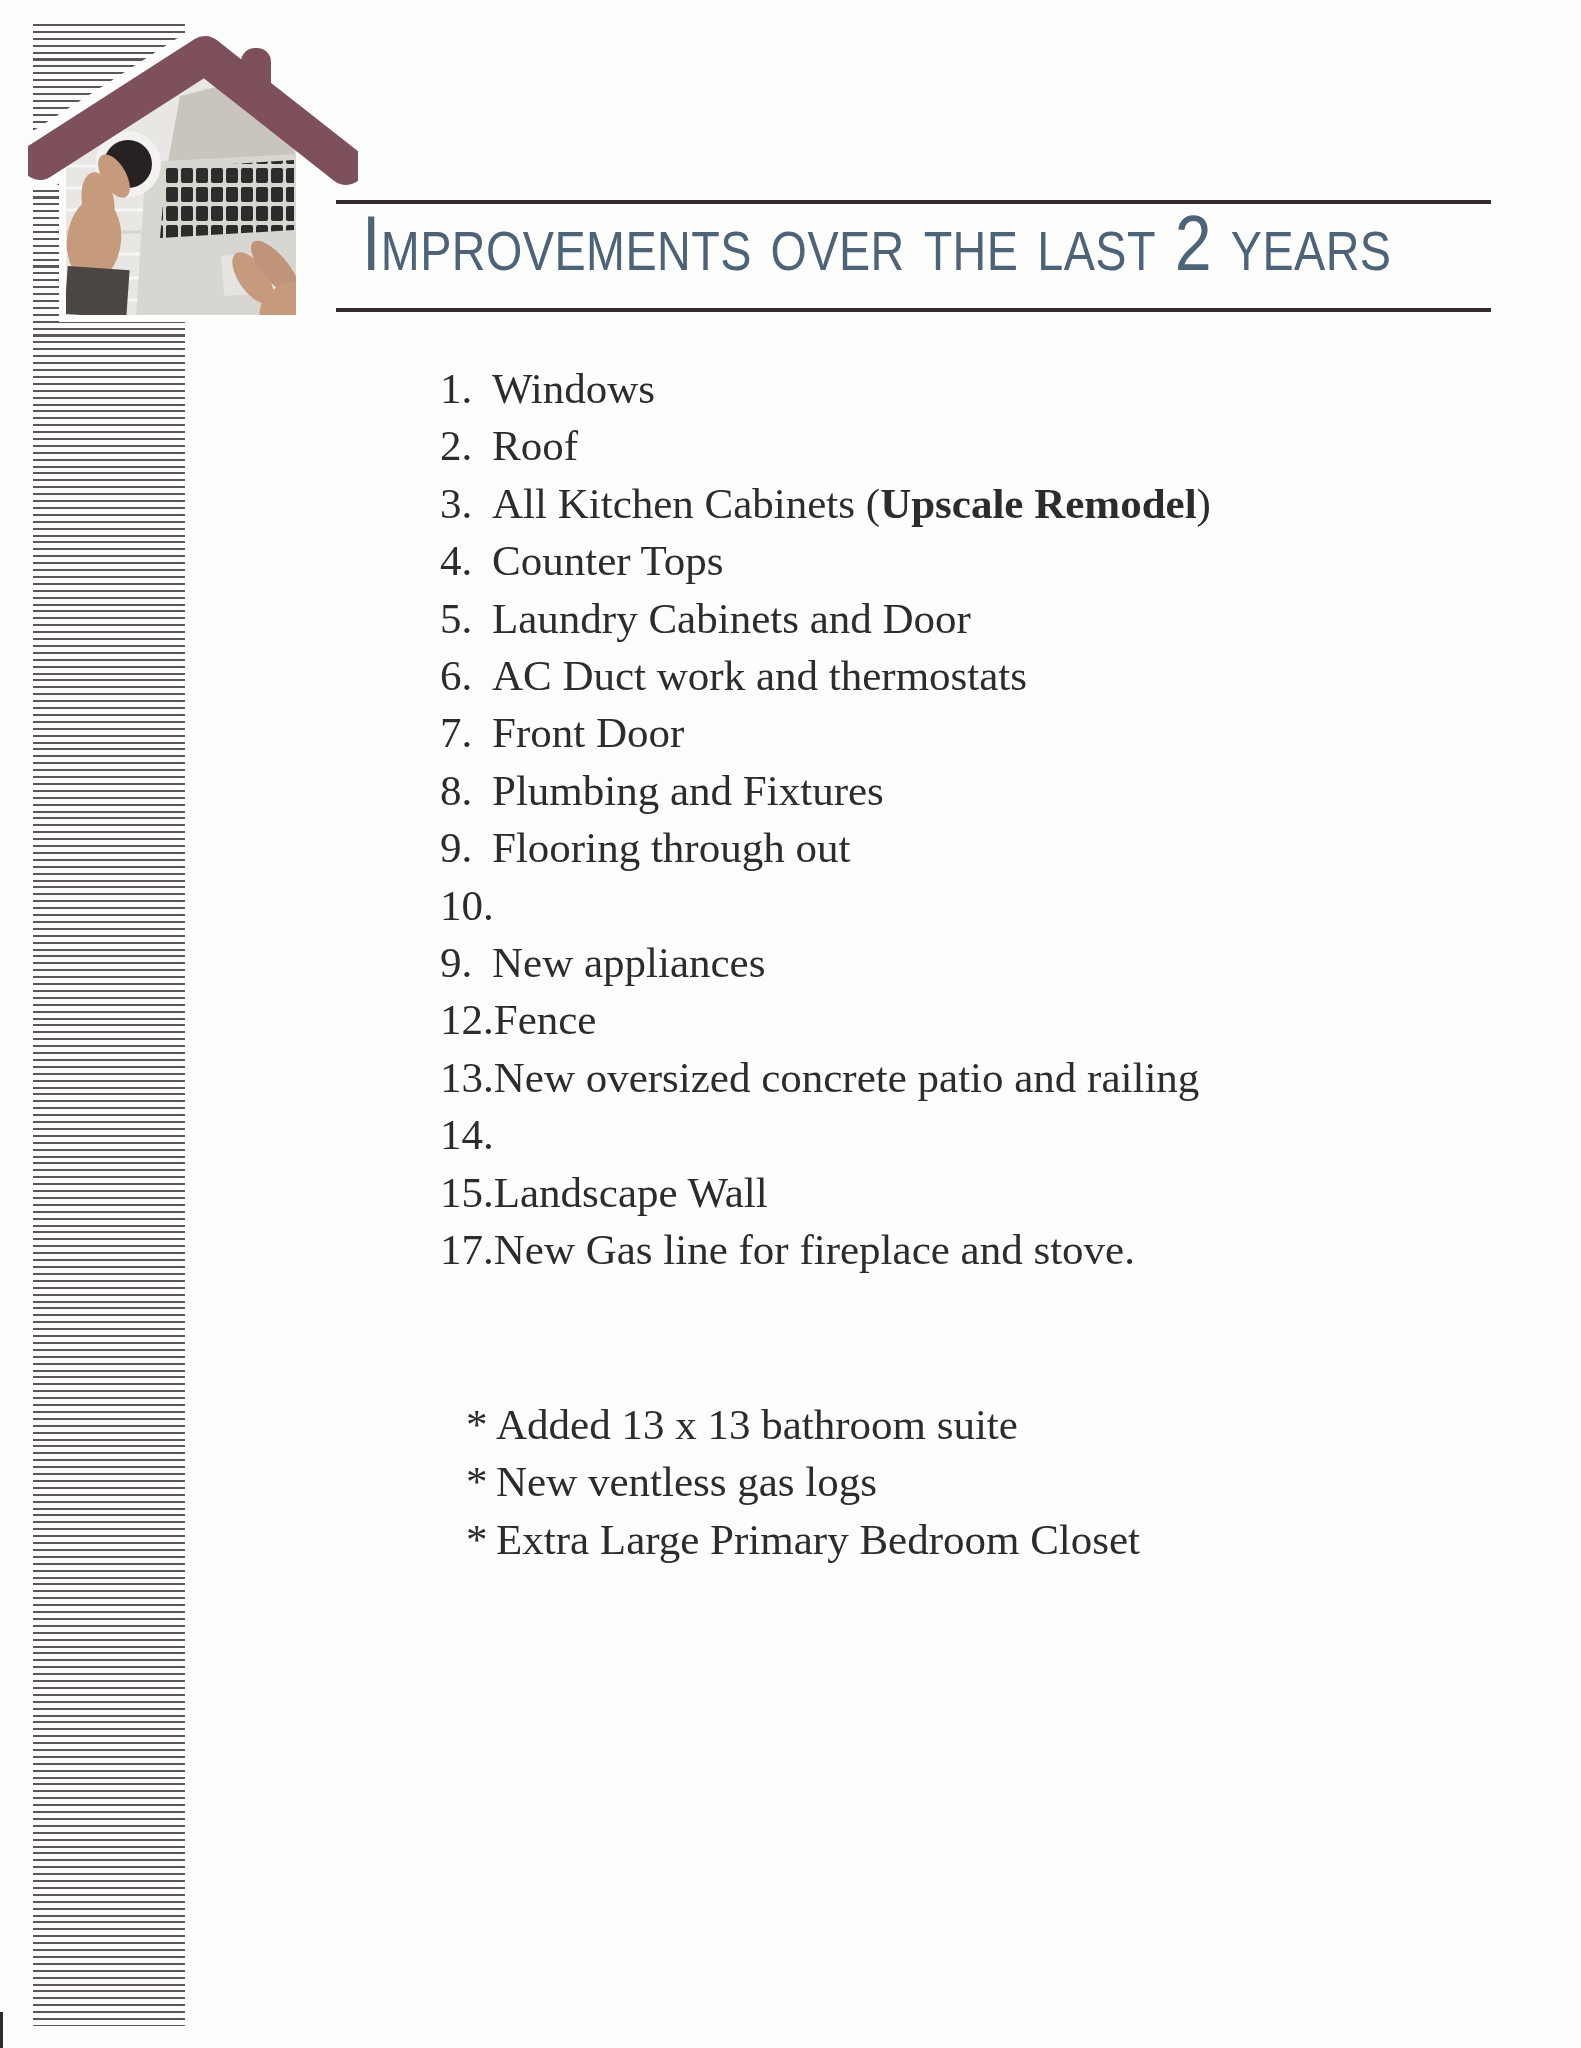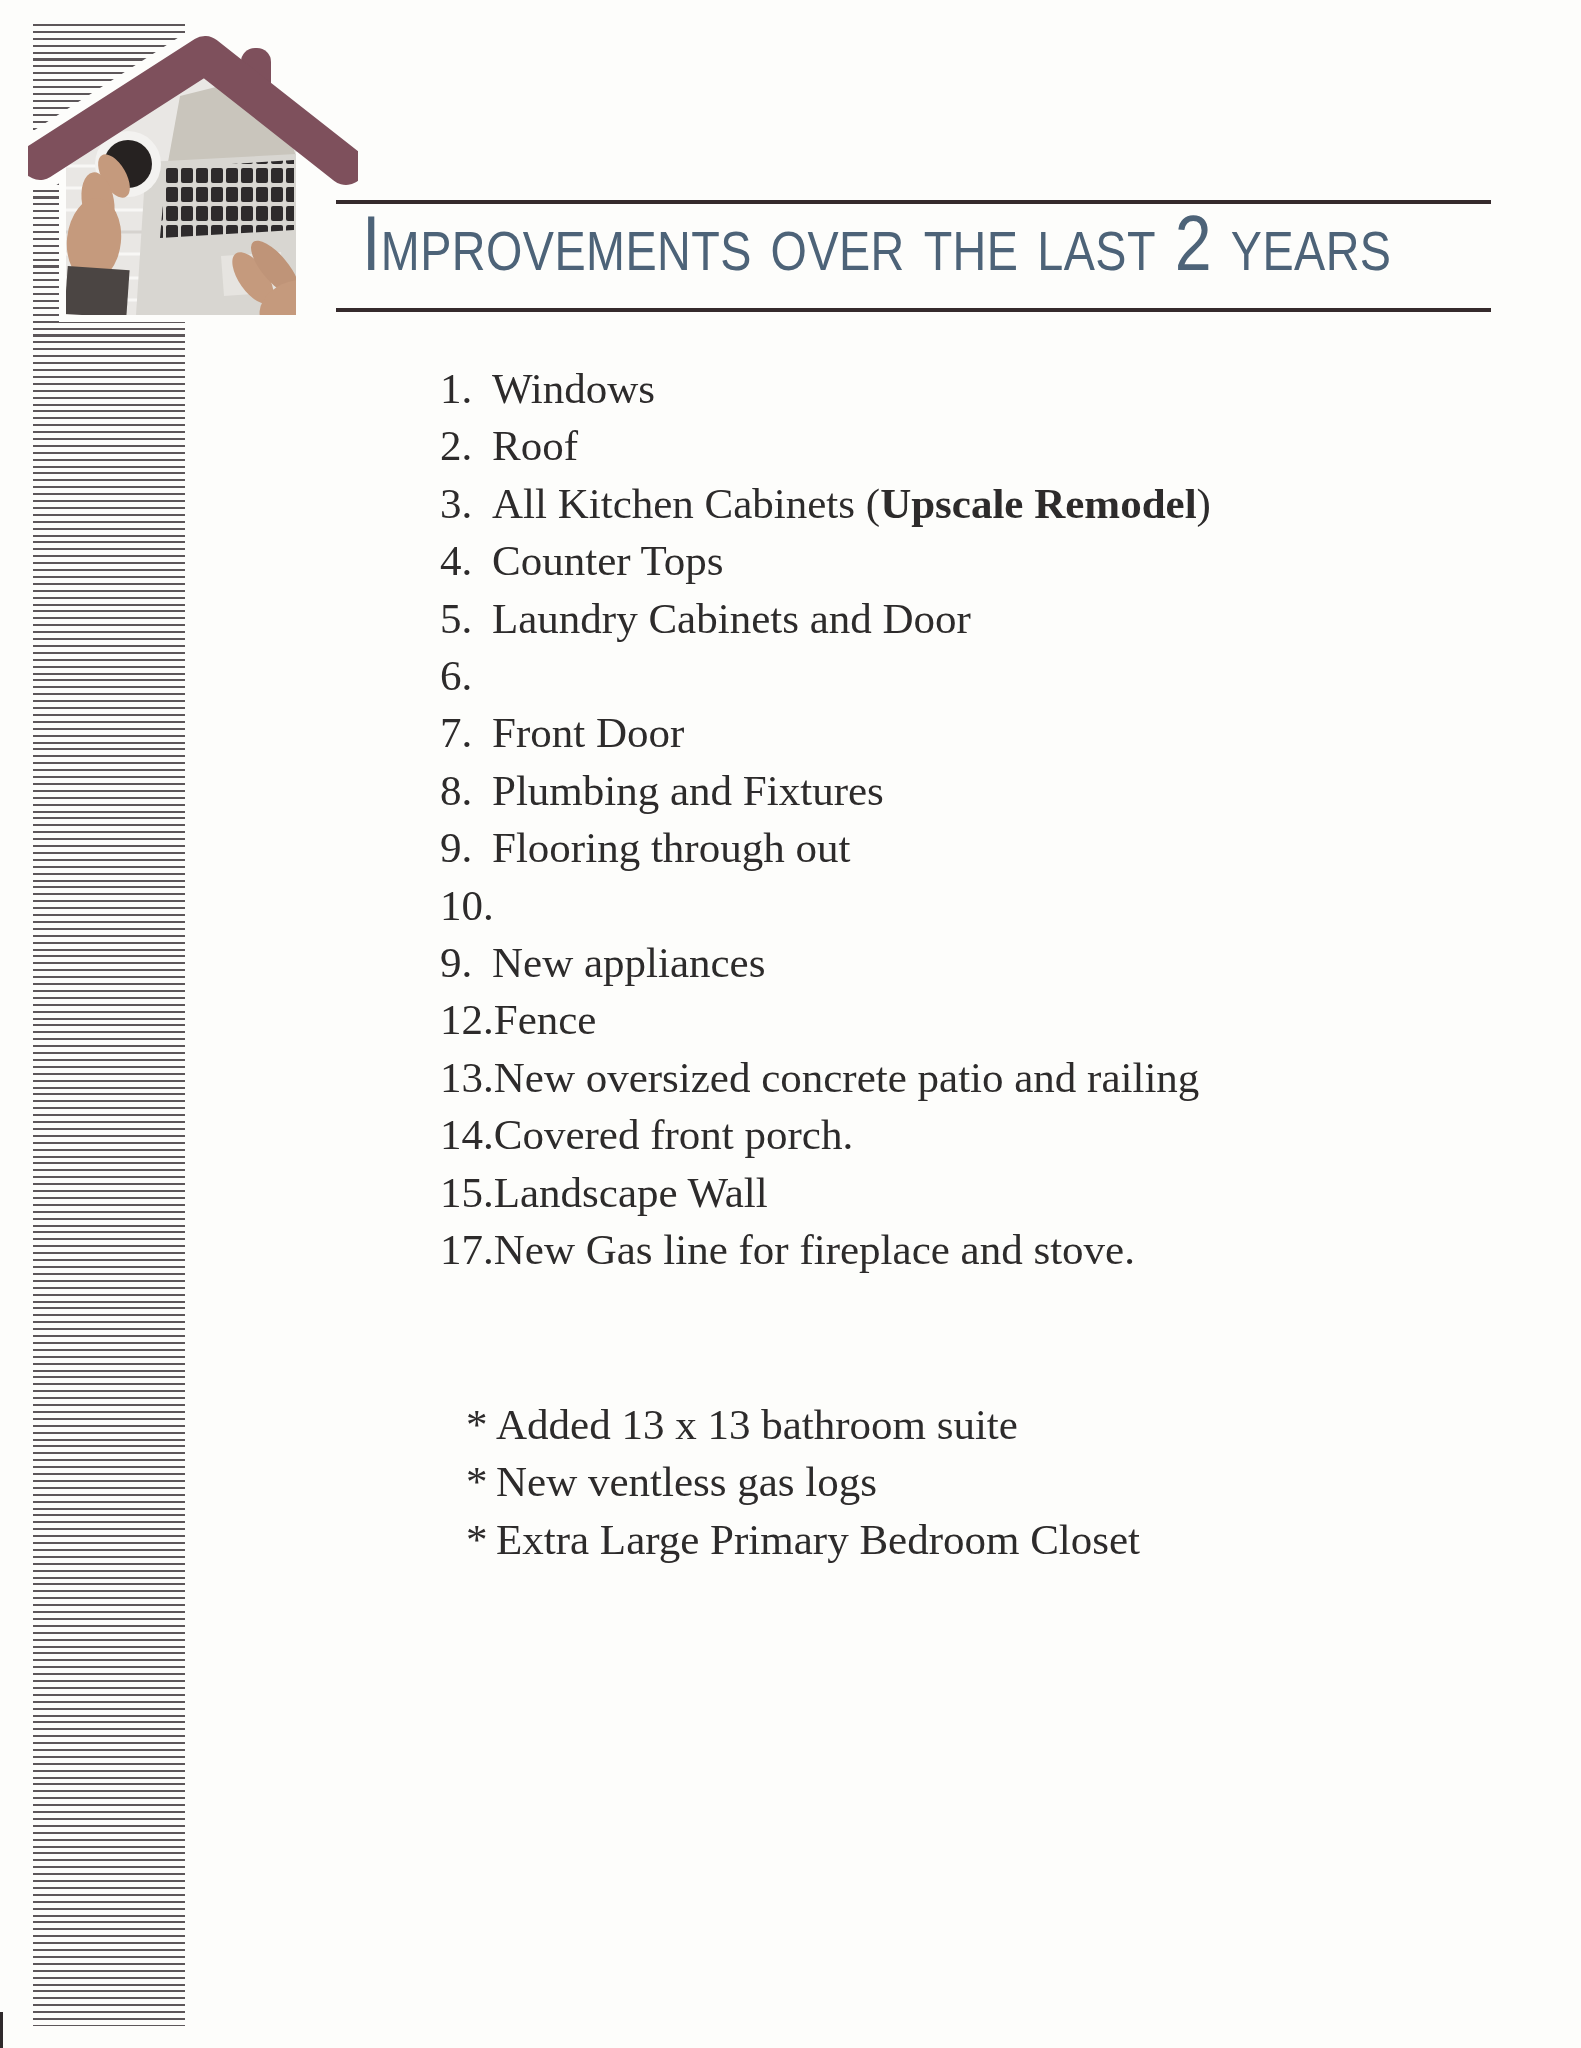--- a/index.html
+++ b/index.html
@@ -126,20 +126,21 @@
     <li>
       <span class="num">4.</span>
       <span class="txt"><span>Counter Tops</span></span>
     </li>
     <li>
       <span class="num">5.</span>
       <span class="txt"><span>Laundry Cabinets and Door</span></span>
     </li>
     <li>
       <span class="num">6.</span>
+      <span class="txt"><span>AC Duct work and thermostats</span></span>
     </li>
     <li>
       <span class="num">7.</span>
       <span class="txt"><span>Front Door</span></span>
     </li>
     <li>
       <span class="num">8.</span>
       <span class="txt"><span>Plumbing and Fixtures</span></span>
     </li>
     <li>
@@ -156,21 +157,20 @@
     <li>
       <span class="num">12.</span>
       <span class="txt"><span>Fence</span></span>
     </li>
     <li>
       <span class="num">13.</span>
       <span class="txt"><span>New oversized concrete patio and railing</span></span>
     </li>
     <li>
       <span class="num">14.</span>
-      <span class="txt"><span>Covered front porch.</span></span>
     </li>
     <li>
       <span class="num">15.</span>
       <span class="txt"><span>Landscape Wall</span></span>
     </li>
     <li>
       <span class="num">17.</span>
       <span class="txt"><span>New Gas line for fireplace and stove.</span></span>
     </li>
   </ol>

